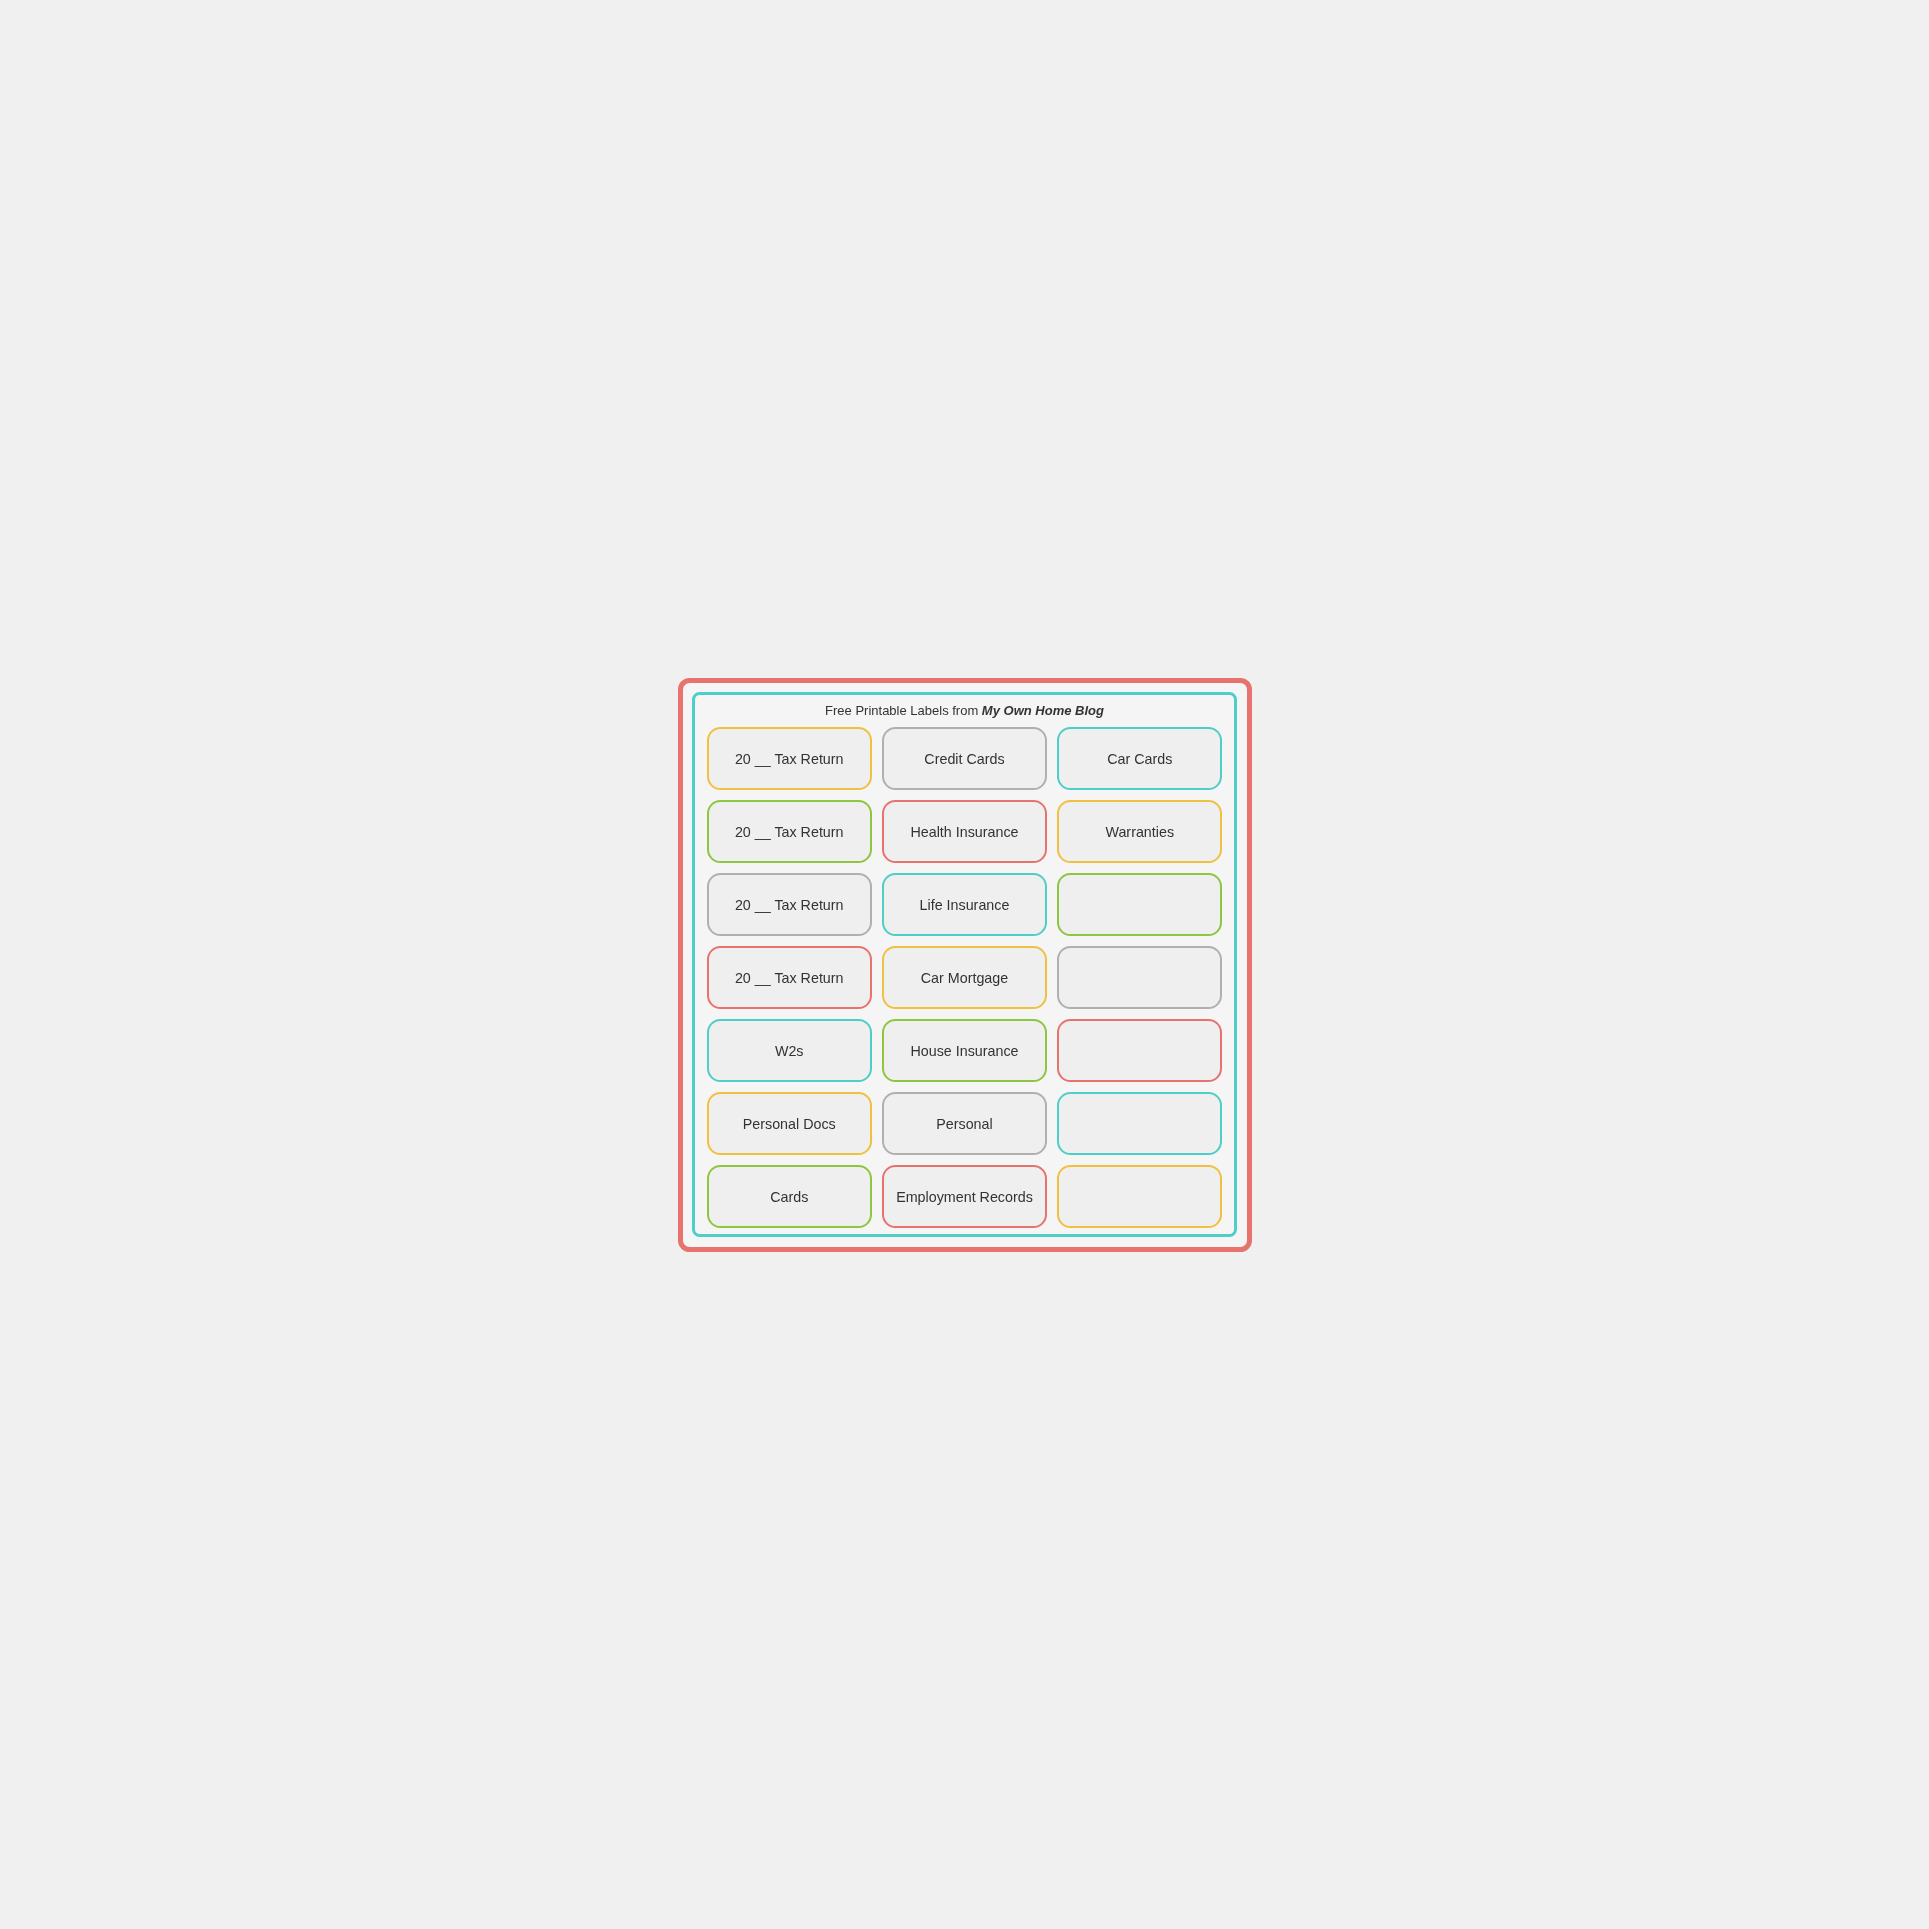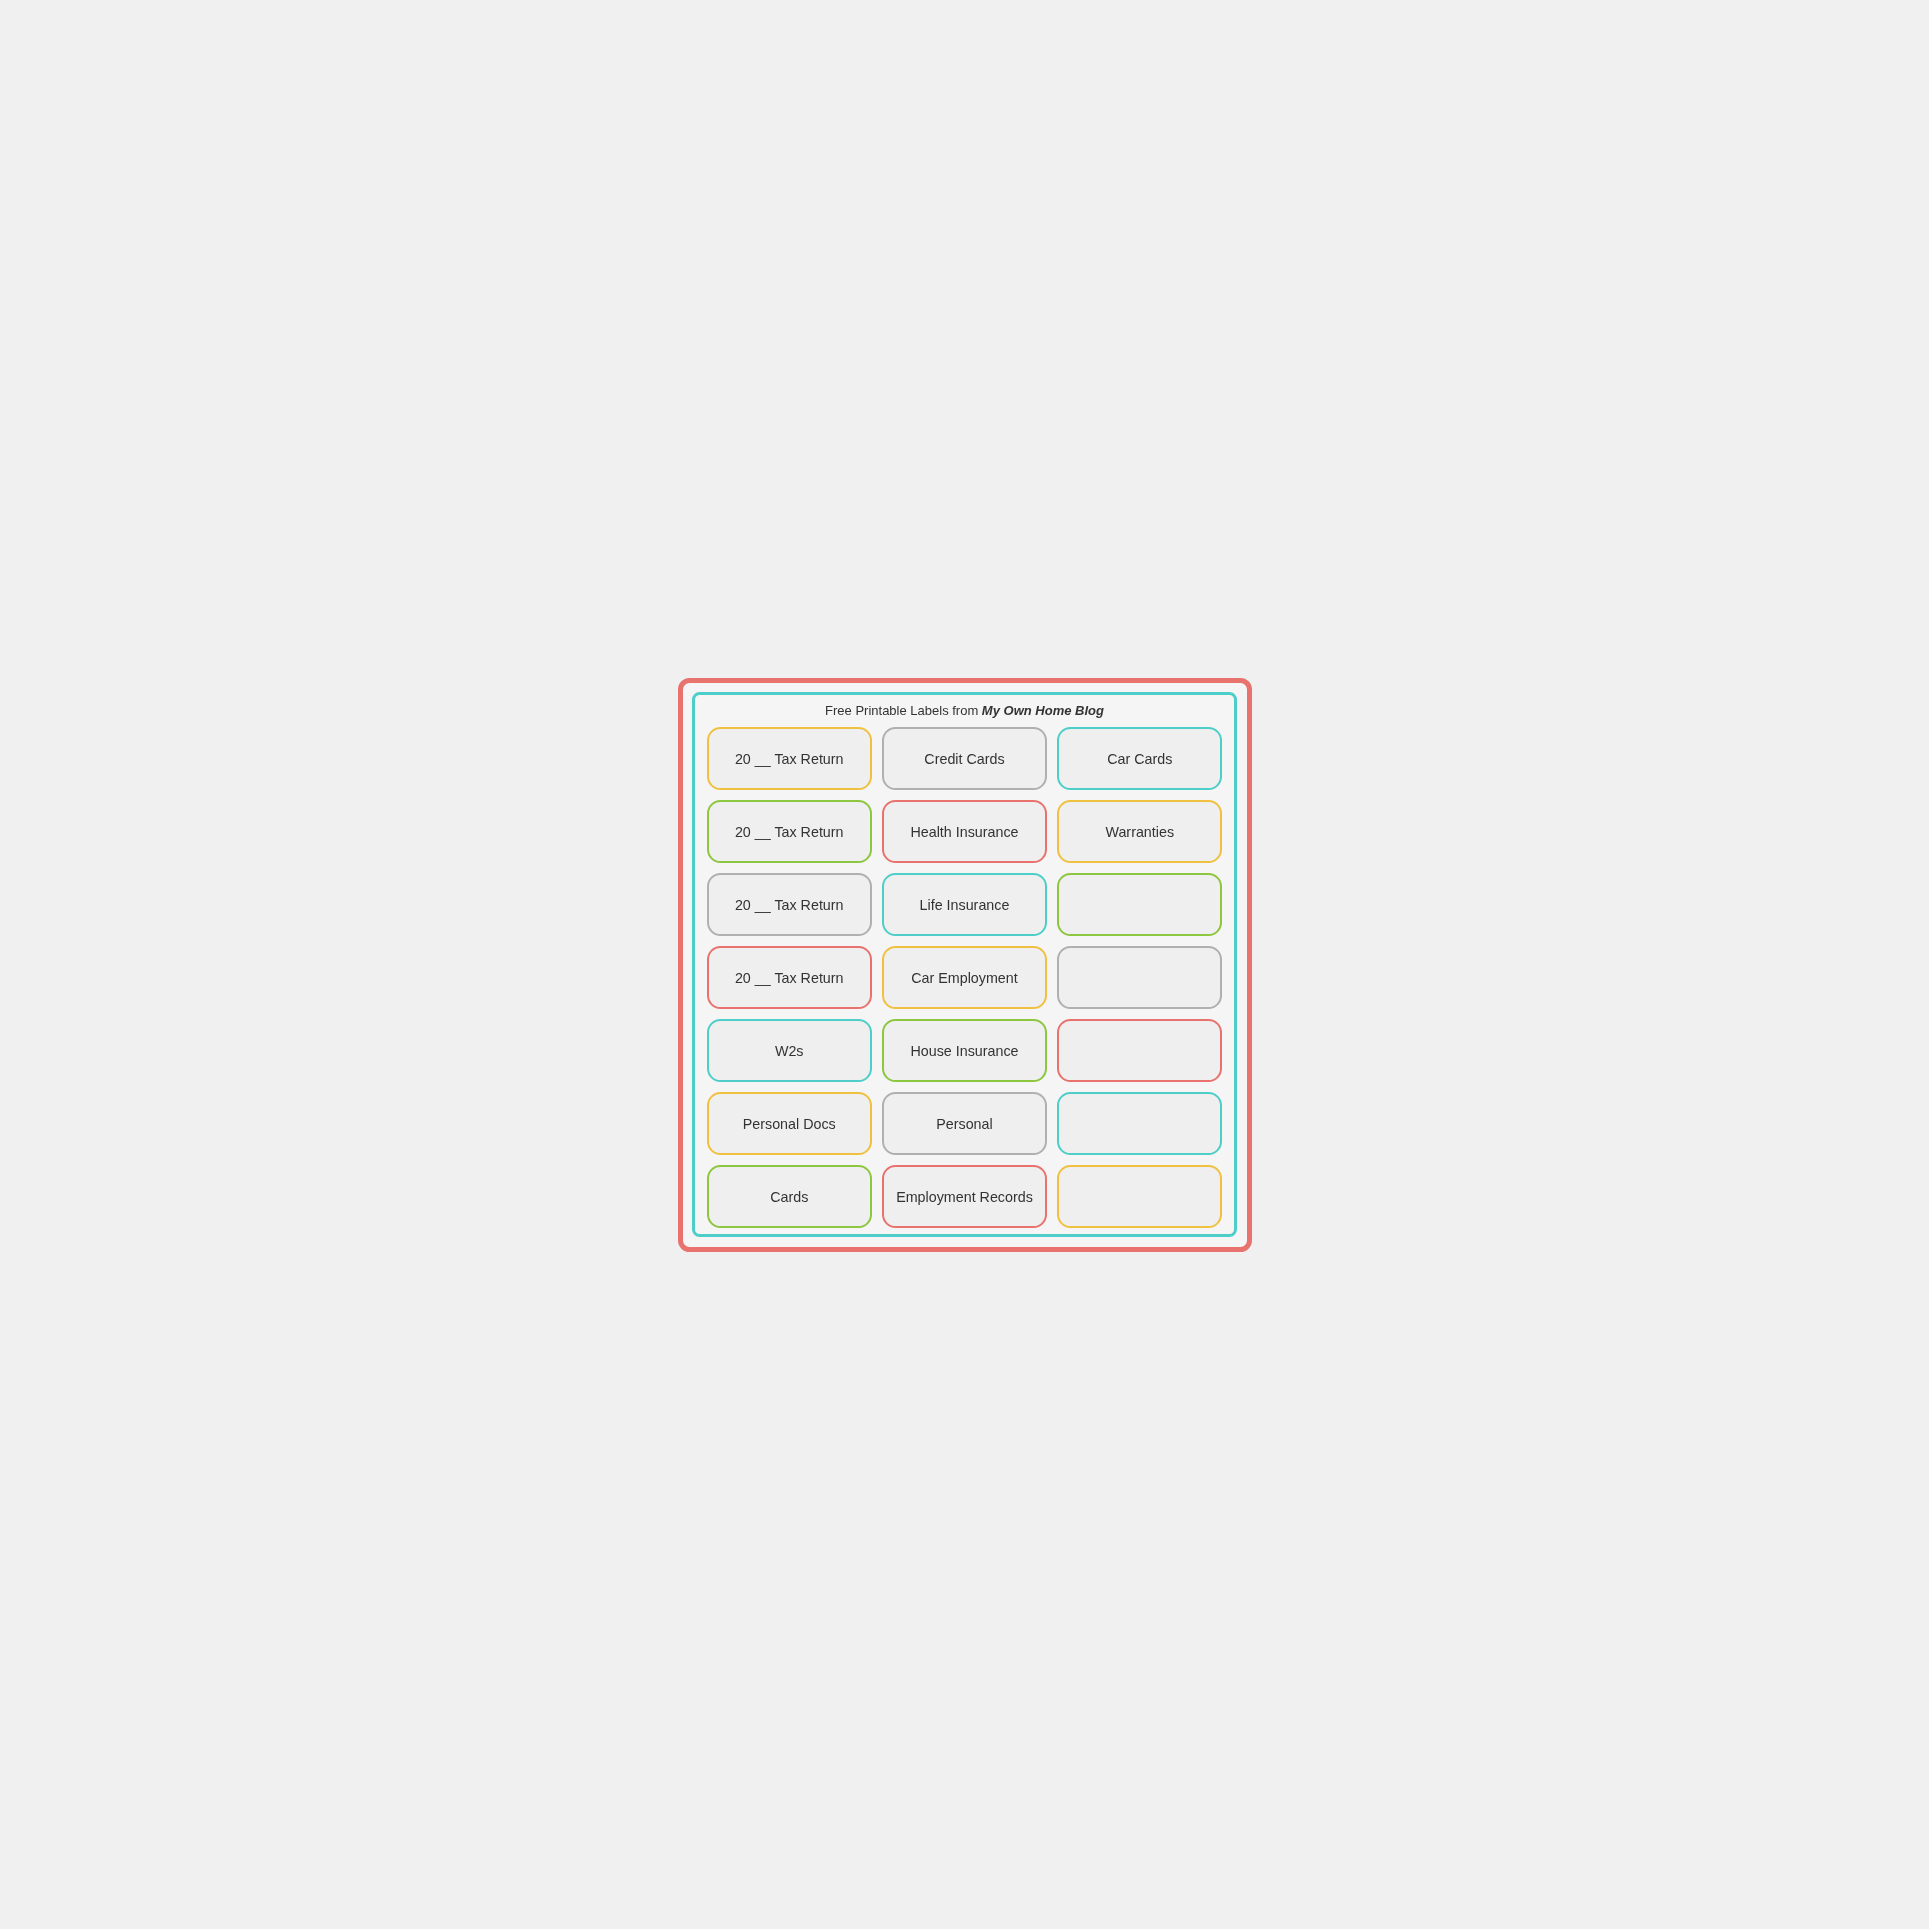--- a/index.html
+++ b/index.html
@@ -94,21 +94,21 @@
     <div class="label-card border-yellow">20 __ Tax Return</div>
         <div class="label-card border-gray">Credit Cards</div>
         <div class="label-card border-teal">Car Cards</div>
         <div class="label-card border-green">20 __ Tax Return</div>
         <div class="label-card border-red">Health Insurance</div>
         <div class="label-card border-yellow">Warranties</div>
         <div class="label-card border-gray">20 __ Tax Return</div>
         <div class="label-card border-teal">Life Insurance</div>
         <div class="label-card border-green"></div>
         <div class="label-card border-red">20 __ Tax Return</div>
-        <div class="label-card border-yellow">Car Employment</div>
+        <div class="label-card border-yellow">Car Mortgage</div>
         <div class="label-card border-gray"></div>
         <div class="label-card border-teal">W2s</div>
         <div class="label-card border-green">House Insurance</div>
         <div class="label-card border-red"></div>
         <div class="label-card border-yellow">Personal Docs</div>
         <div class="label-card border-gray">Personal</div>
         <div class="label-card border-teal"></div>
         <div class="label-card border-green">Cards</div>
         <div class="label-card border-red">Employment Records</div>
         <div class="label-card border-yellow"></div>

